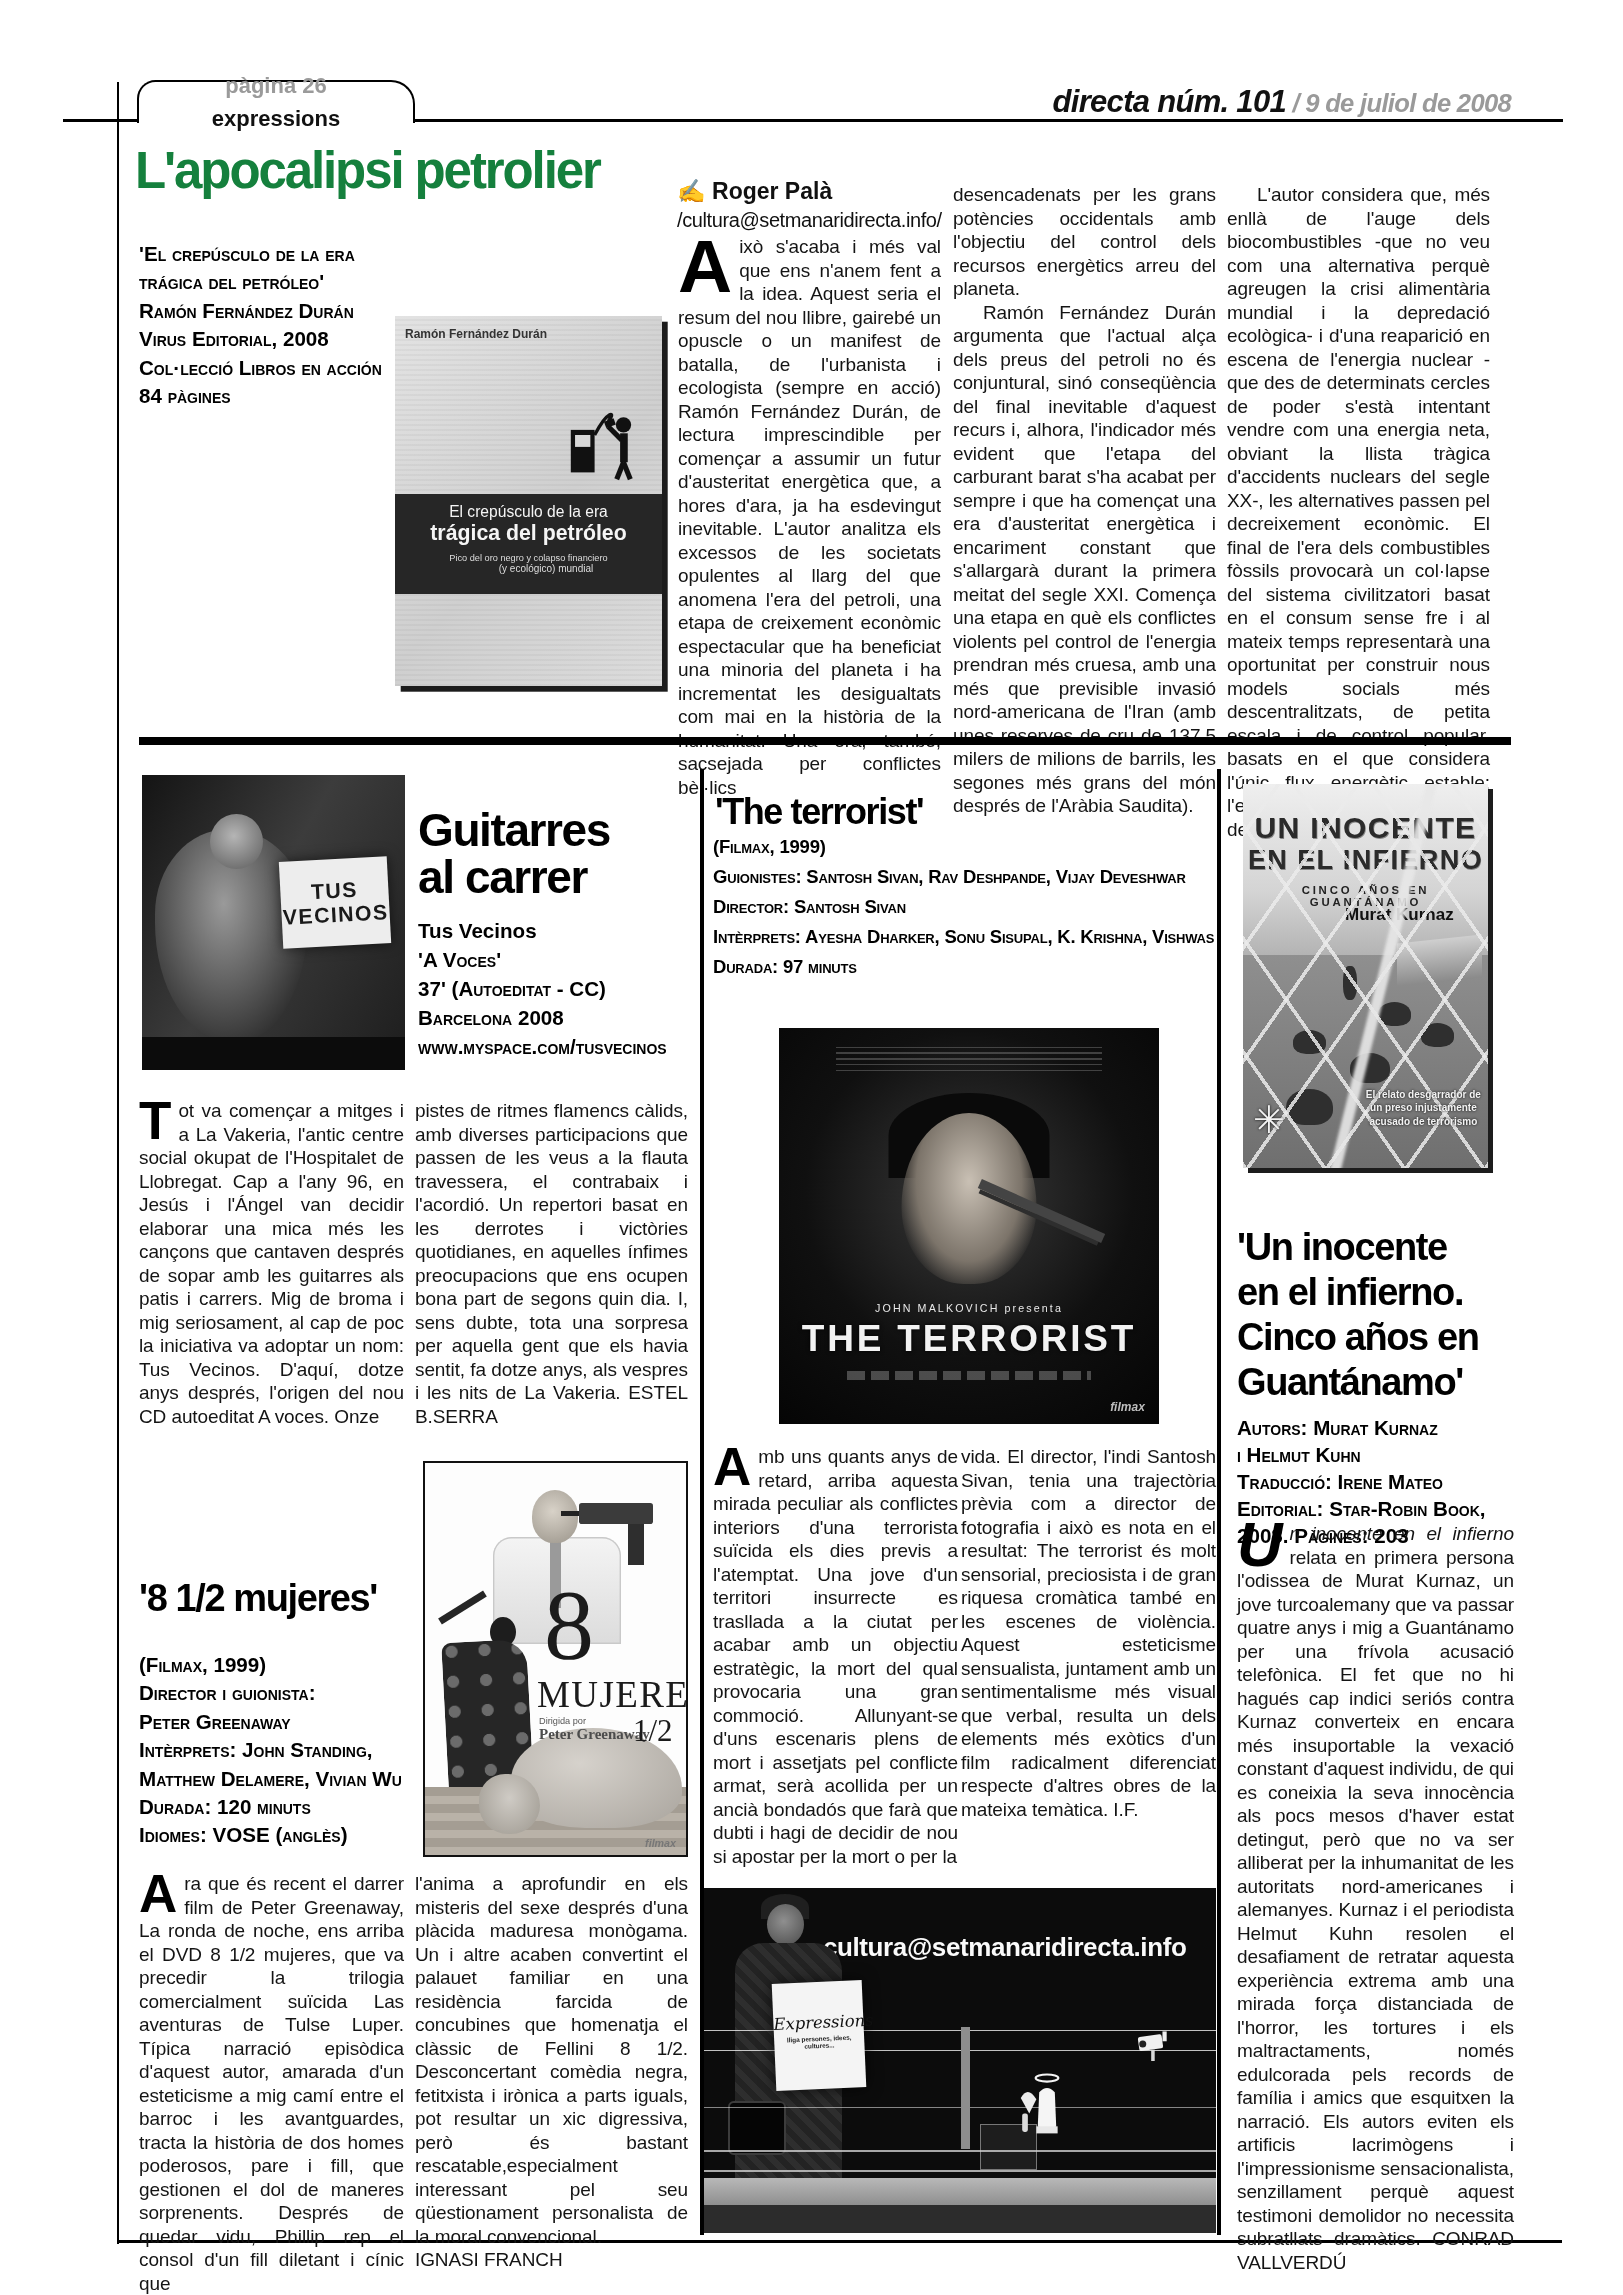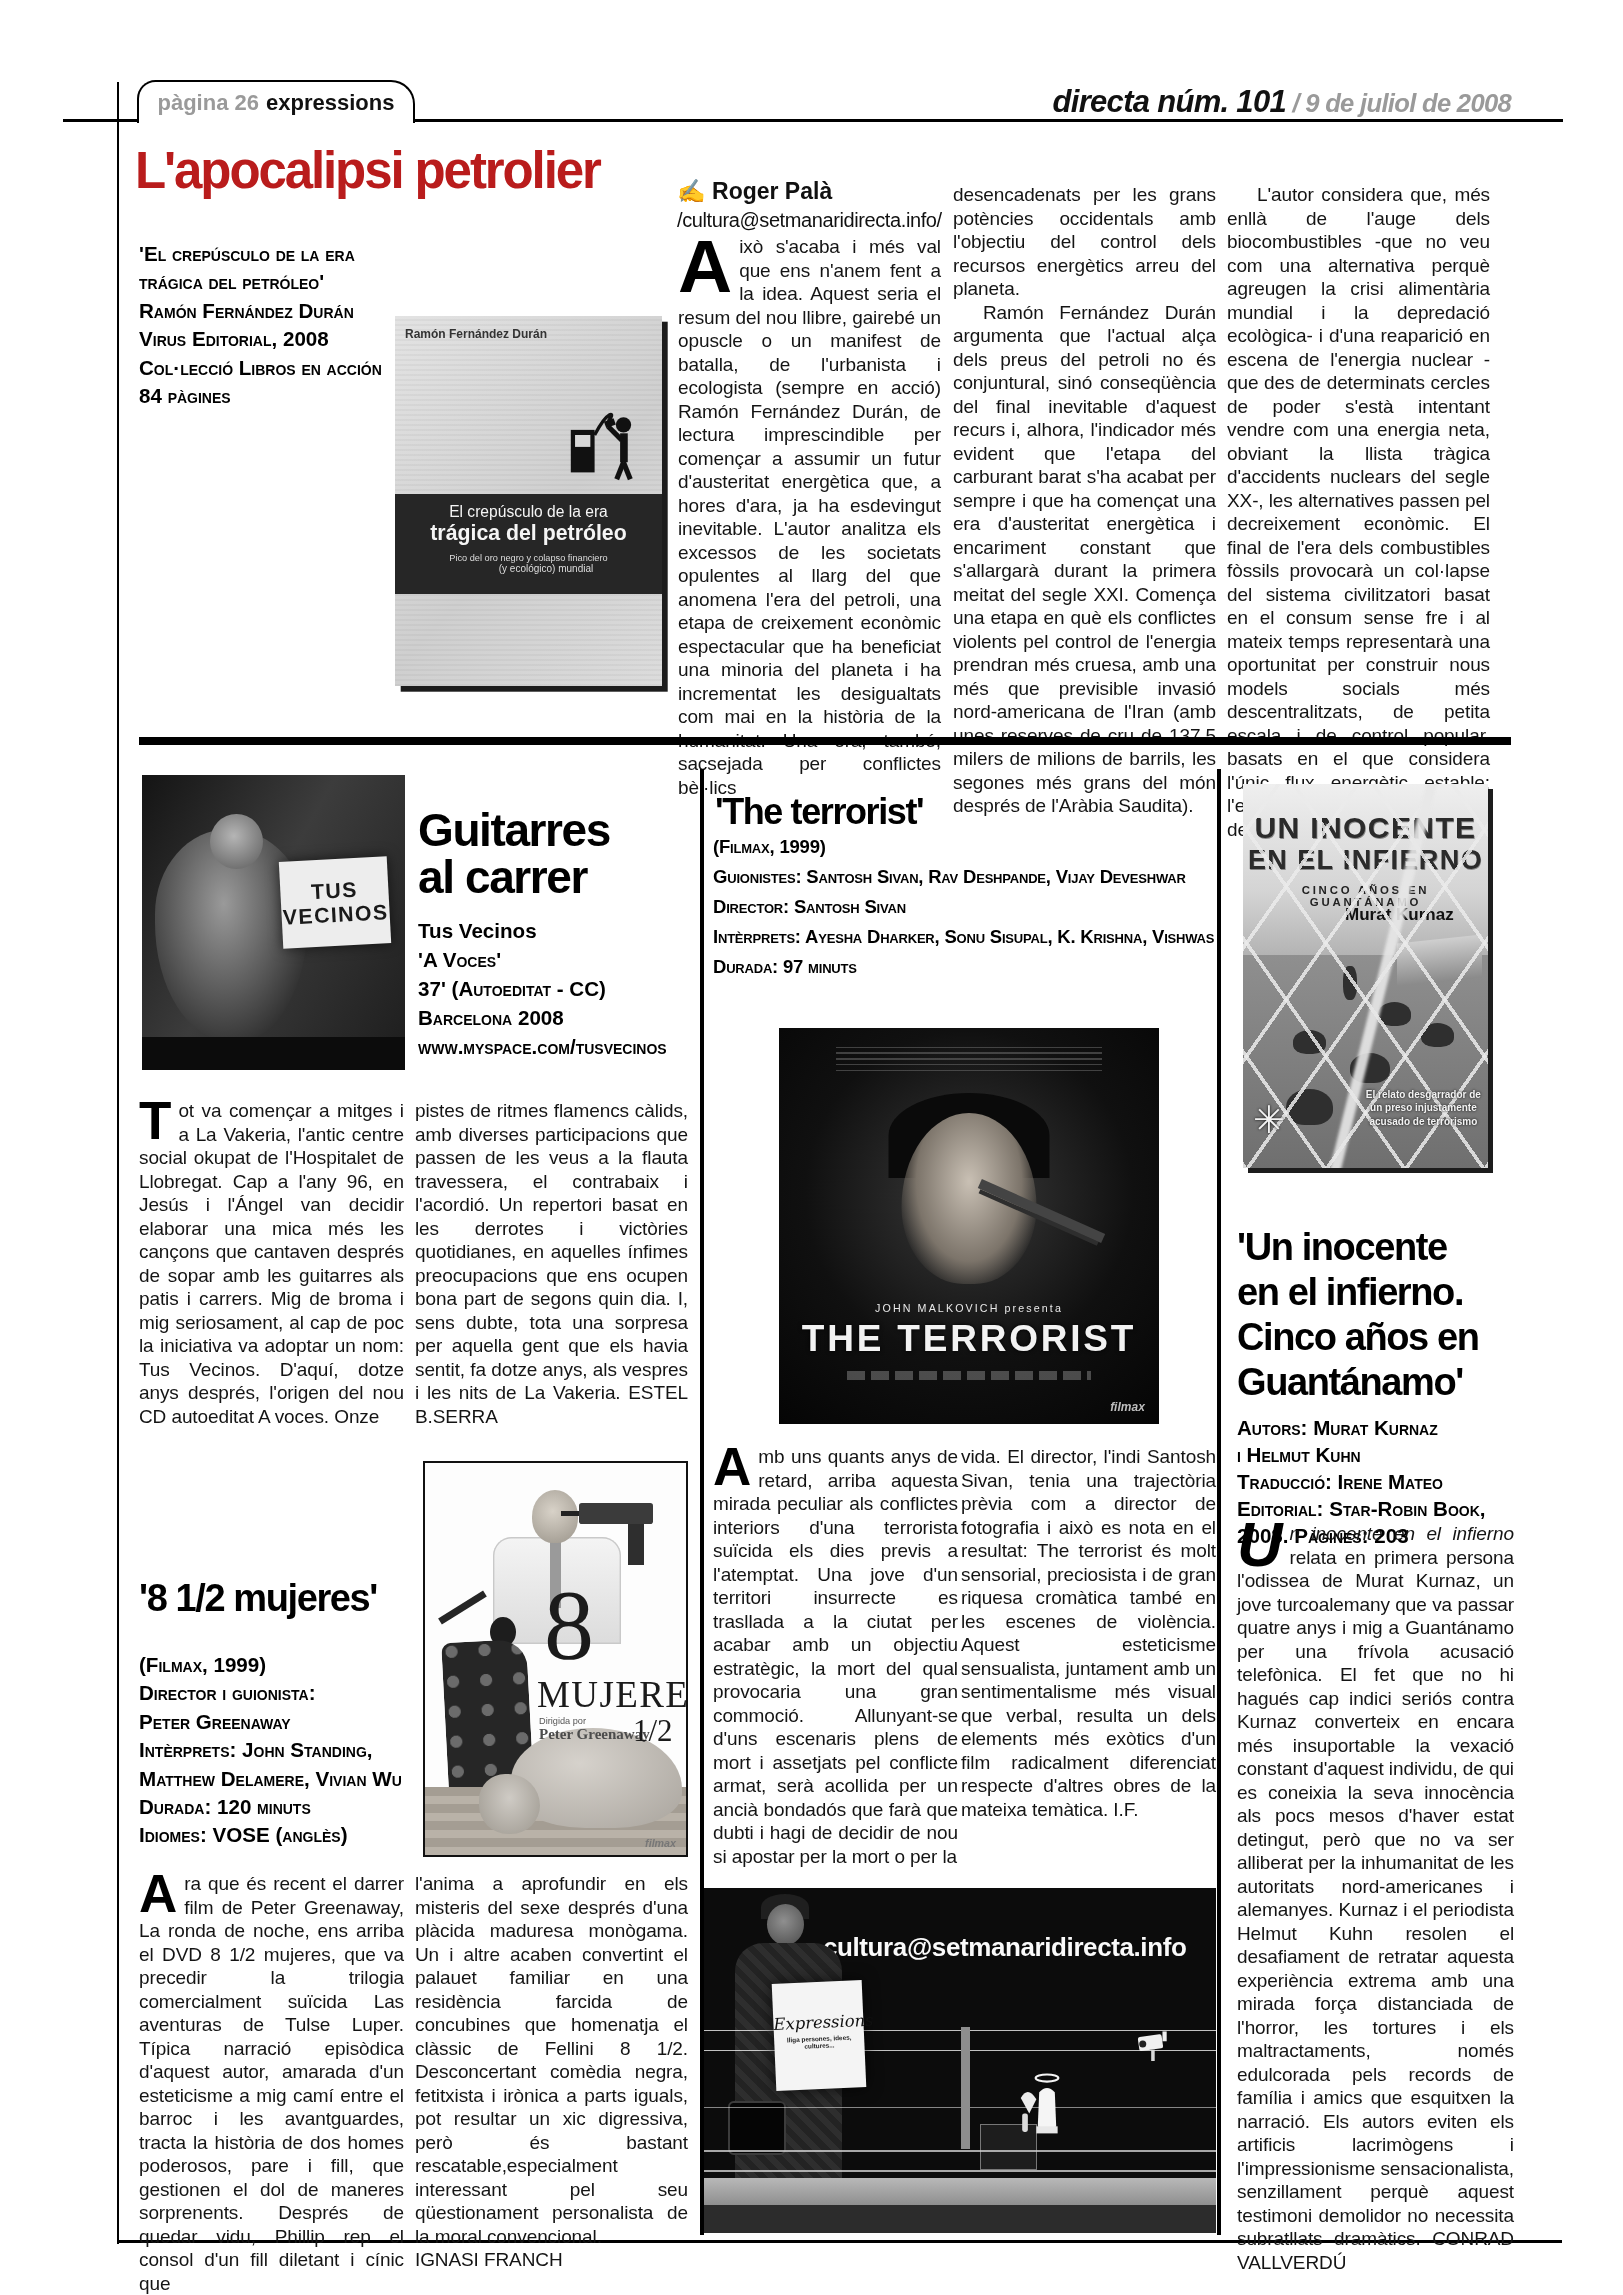--- a/index.html
+++ b/index.html
@@ -6,30 +6,30 @@
   #page{
     position:relative; width:1623px; height:2295px; background:#ffffff;
     font-family:"Liberation Sans", sans-serif; color:#111; overflow:hidden;
   }
   .abs{position:absolute;}
   
   .page-tab{
     left:137px; top:80px; width:274px; height:41px;
     border:2.1px solid #000; border-bottom:none; border-radius:18.5px 24px 0 0;
     background:#fff; display:flex; align-items:center; justify-content:center;
-    font-size:22px; font-weight:bold; gap:7.1px; z-index:3;
+    font-size:22px; font-weight:bold; gap:7.1px; z-index:3;flex-direction:column;
   }
   .page-tab .pg{color:#9a9a9a;}
   .masthead{left:818px; top:84px; width:693px; text-align:right; font-weight:bold; font-style:italic; font-size:31px; letter-spacing:-0.7px;}
   .masthead .date{color:#9a9a9a; font-size:25.6px;}
   .hrule{left:63px; top:119px; width:1500px; height:2.8px; background:#000; z-index:2;}
   .lborder{left:117px; top:82px; width:2.1px; height:2162px; background:#000;}
   .brule{left:117px; top:2240px; width:1445px; height:2.8px; background:#000;}
   
-  .big-title{font-size:51px; font-weight:bold; letter-spacing:-2.1px; color:#b91c1c;}
+  .big-title{font-size:51px; font-weight:bold; letter-spacing:-2.1px; color:#15803d;}
   .sec-title{font-weight:bold; color:#000; letter-spacing:-1.4px;}
   .sc{font-variant:small-caps; font-weight:bold; color:#000;}
   .meta-pet{left:139px; top:240px; width:256px; font-size:20.6px; line-height:28.4px;}
   .meta-git{left:418px; top:916px; width:279px; font-size:20.6px; line-height:29px;}
   .meta-git .nm{font-variant:normal;}
   .meta-ter{left:713px; top:832px; width:498px; font-size:18.5px; line-height:30px; letter-spacing:-0.2px; white-space:nowrap;}
   .meta-muj{left:139px; top:1651px; width:270px; font-size:20.6px; line-height:28.4px;}
   .meta-ino{left:1237px; top:1414px; width:277px; font-size:20.6px; line-height:27px;}
   .byline{left:677px; top:178px; width:265px; font-size:23px; font-weight:bold;}
   .byline .mail{display:block; font-weight:normal; font-size:20px; margin-top:4px; letter-spacing:-0.4px;}

